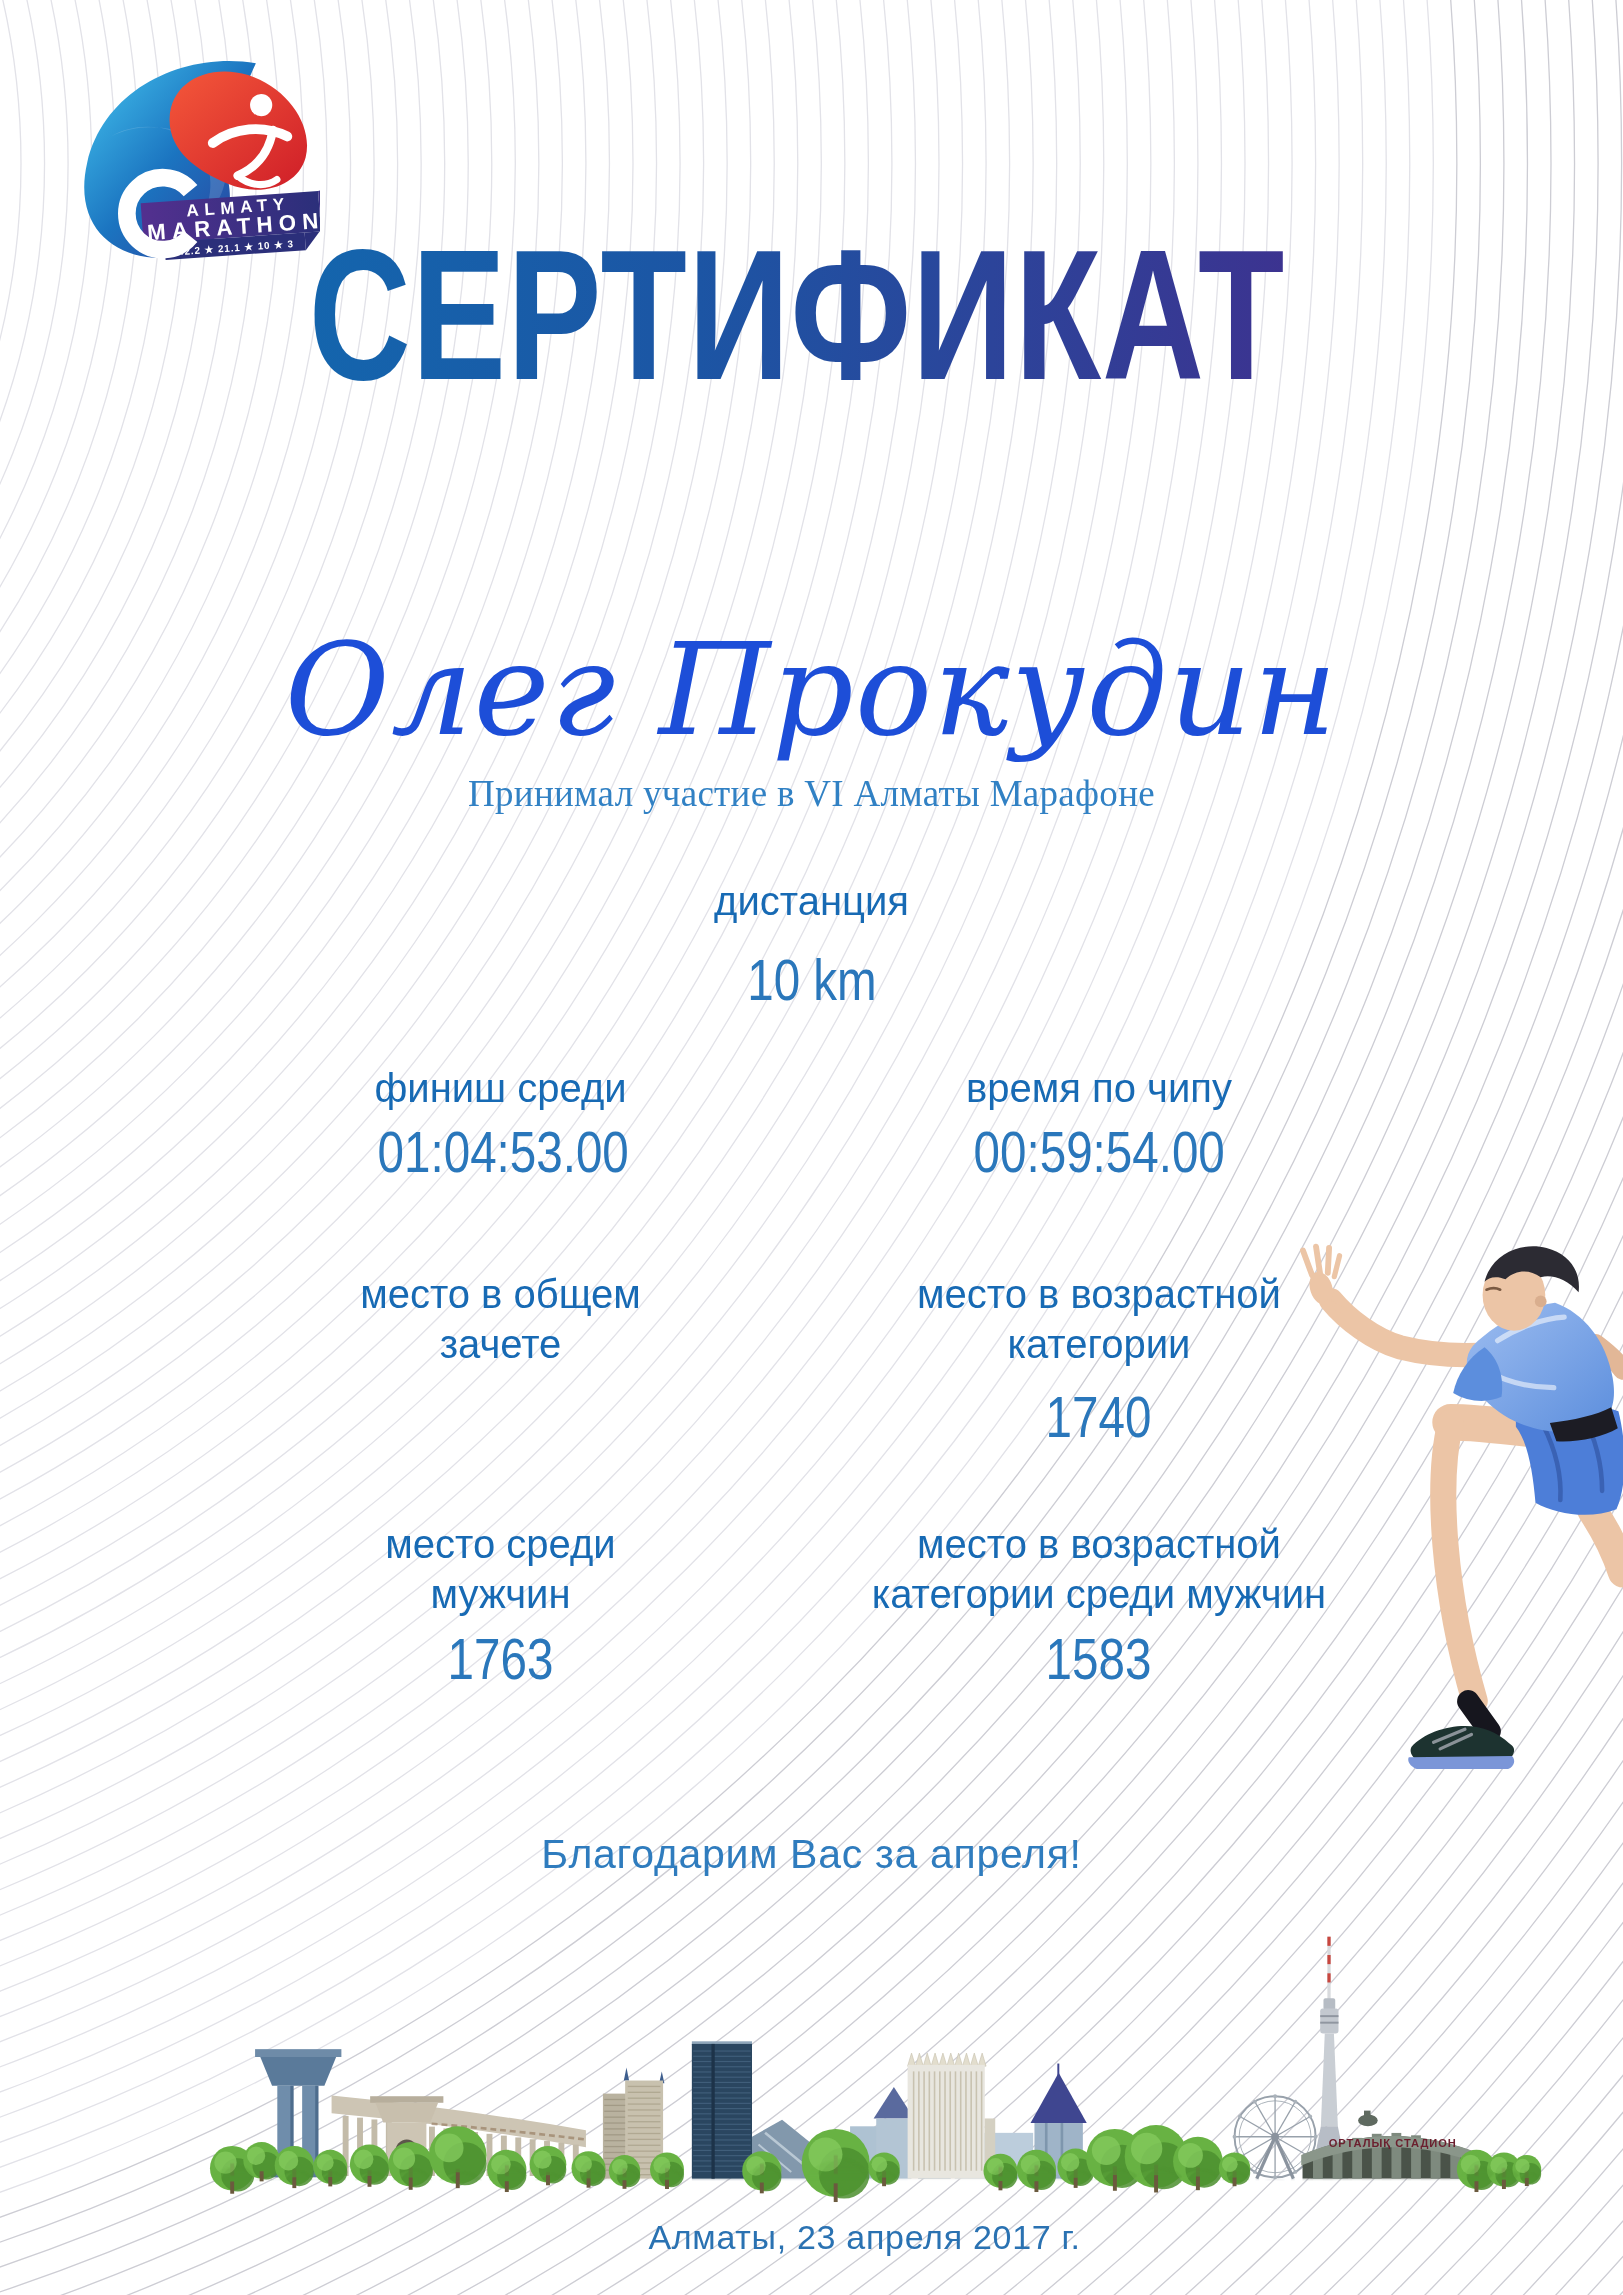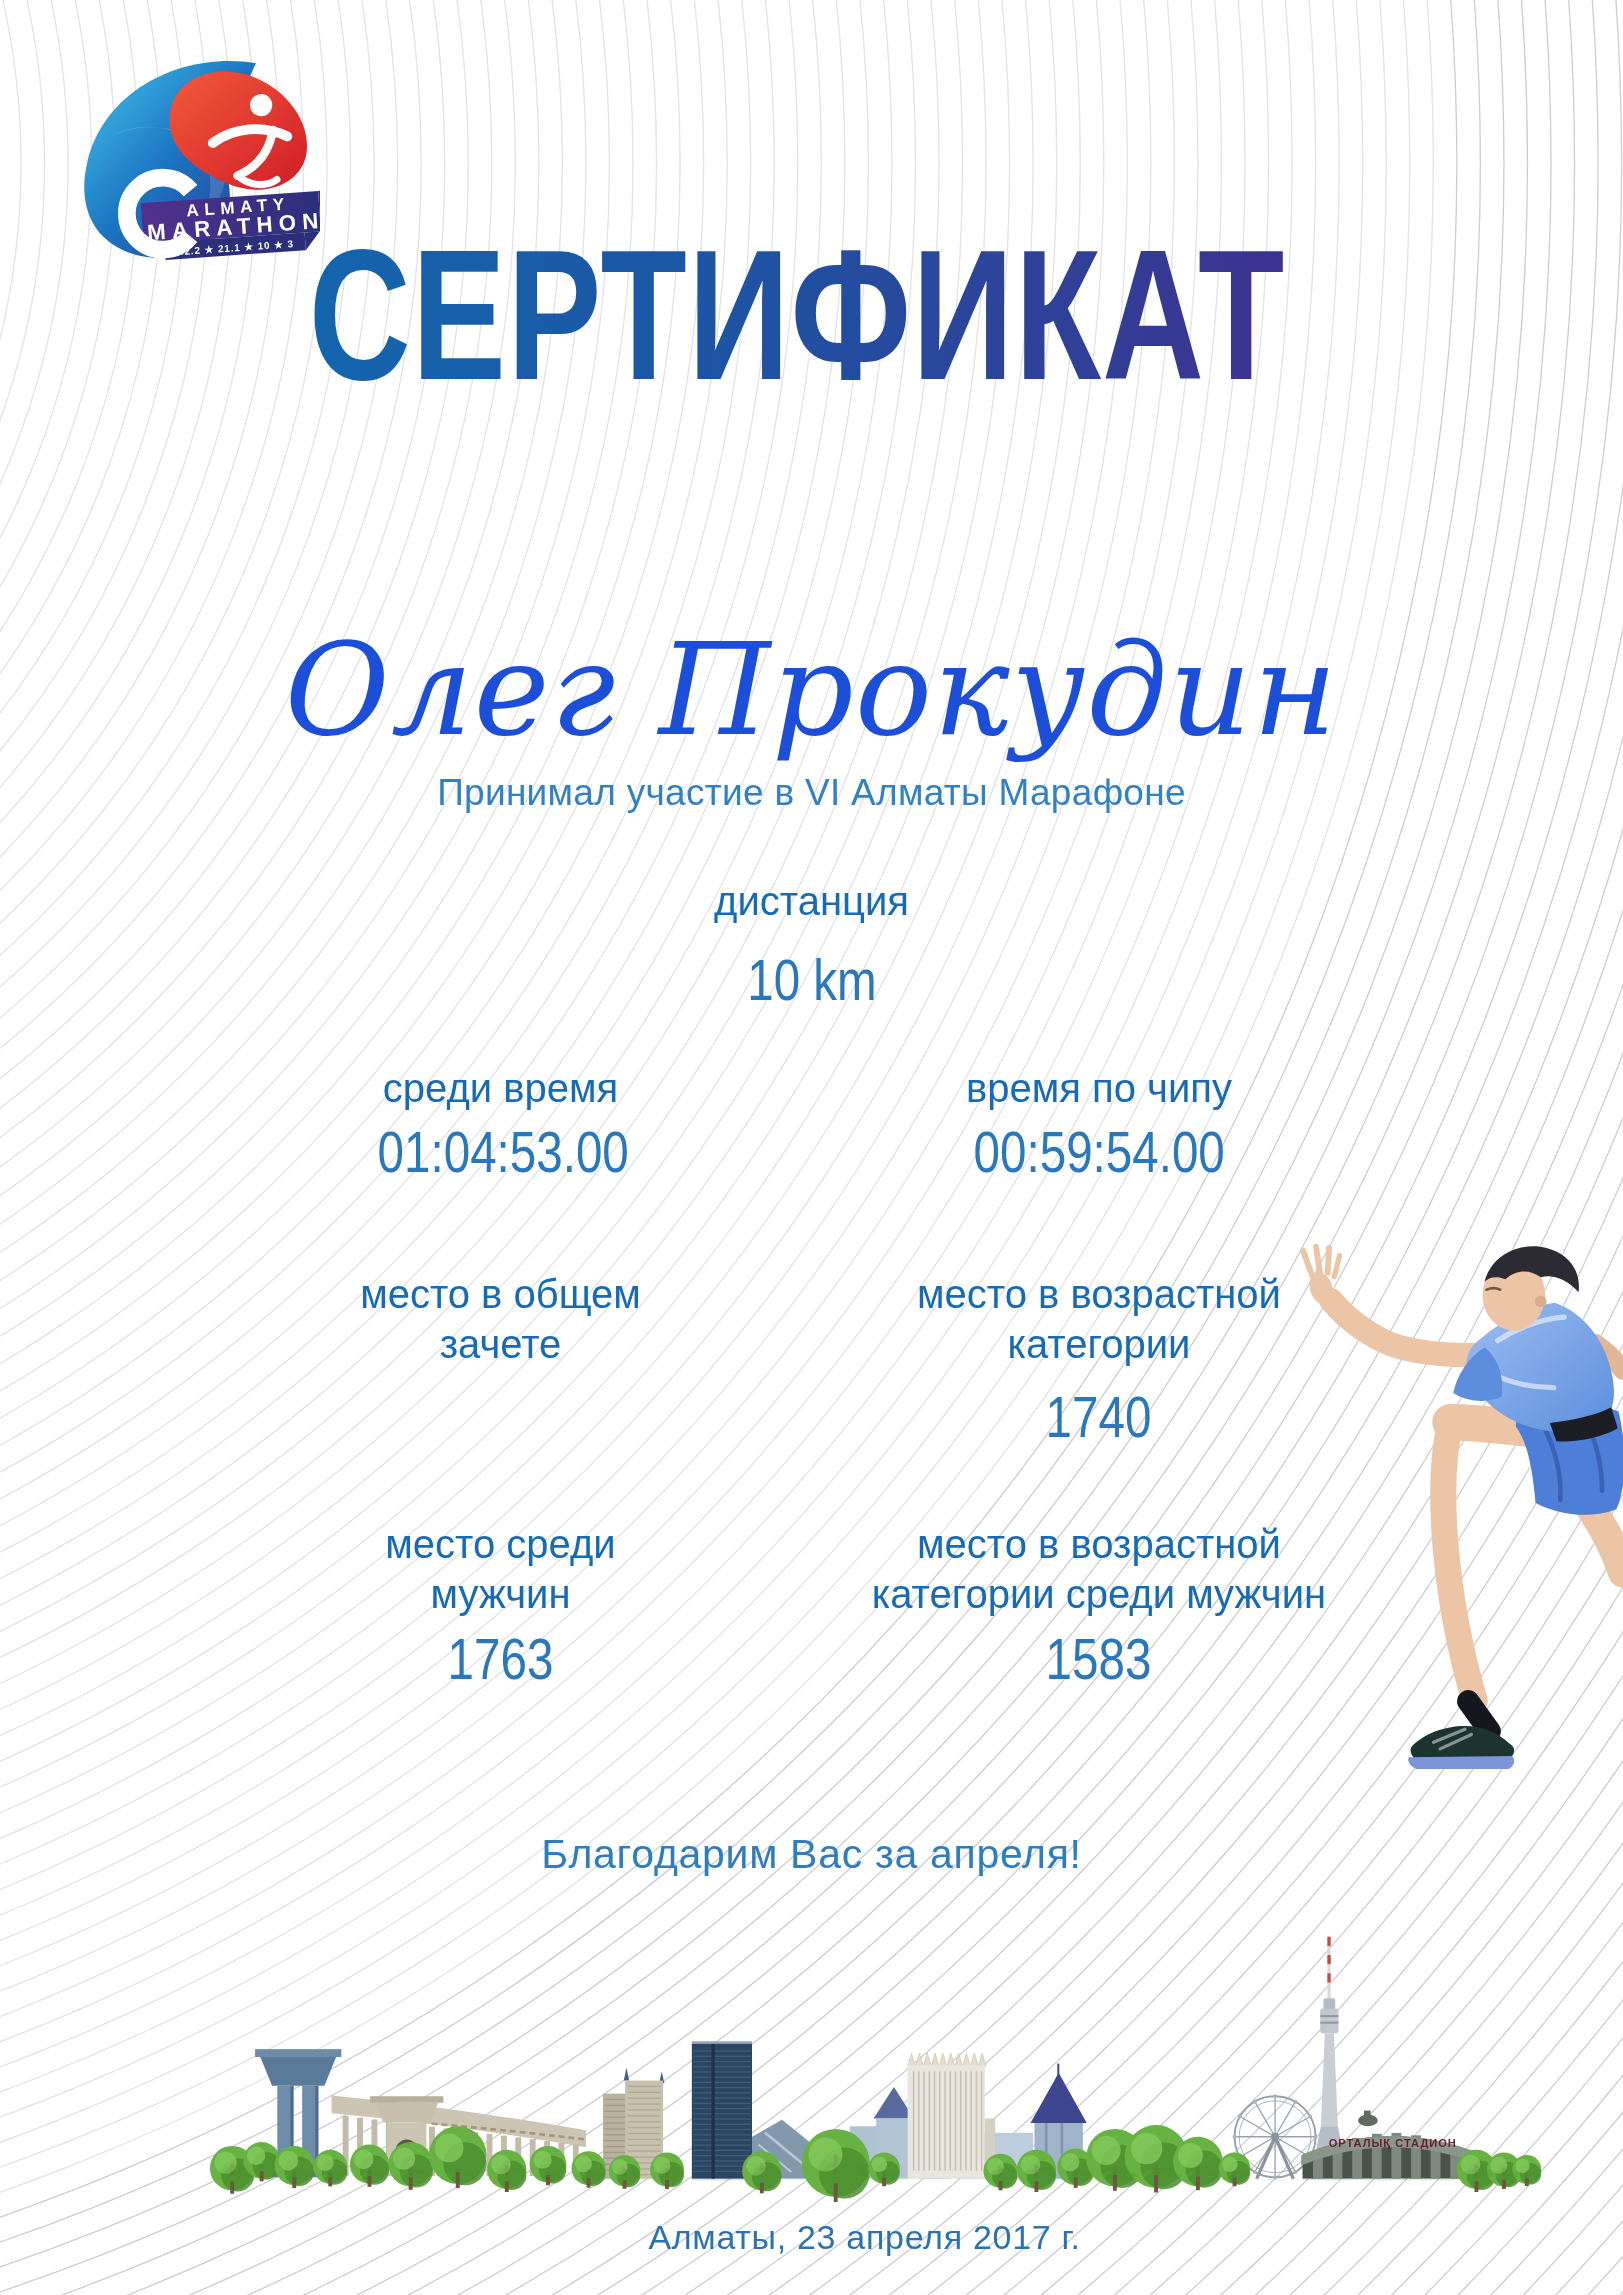--- a/index.html
+++ b/index.html
@@ -17,21 +17,21 @@
          background:linear-gradient(90deg,#1465ad 0%,#1c55a4 40%,#3c3390 100%);
          -webkit-background-clip:text;background-clip:text;color:transparent;}
   .subtitle-wrap{right:361px;top:387px;text-align:right;}
   .subtitle{display:inline-block;font-size:86px;line-height:86px;font-weight:700;letter-spacing:1.3px;
             transform:scaleX(.8);transform-origin:right center;
             background:linear-gradient(90deg,#32479f,#3a3191);
             -webkit-background-clip:text;background-clip:text;color:transparent;}
   .name-wrap{left:0;right:0;top:592px;text-align:center;}
   .name{font-family:"DejaVu Serif",serif;font-style:italic;font-size:128px;line-height:196px;
         color:#1d4ed8;letter-spacing:1.3px;}
-  .participation{left:0;right:0;top:772px;text-align:center;font-size:37px;color:#3181c4;letter-spacing:0.3px;}
+  .participation{left:0;right:0;top:772px;text-align:center;font-size:37px;color:#3181c4;letter-spacing:0.3px;font-family:Liberation Serif, serif;}
   .label{font-weight:400;color:#176ab4;font-size:40px;line-height:50px;}
   .value{color:#2a77bb;font-size:58px;line-height:63px;}
   .value>span{display:inline-block;transform:scaleX(.82);transform-origin:center;}
   .center{left:0;right:0;text-align:center;}
   .cell{position:absolute;text-align:center;z-index:2;}
   .cl{left:350px;width:301px;}
   .cr{left:870px;width:458px;}
   .thanks{left:0;right:0;top:1831px;text-align:center;font-size:41px;color:#2f7cbe;letter-spacing:0.7px;}
   .date{left:0;right:0;top:2218px;text-align:center;font-size:34px;color:#2a72b2;transform:translateX(53px);letter-spacing:0.7px;}
 </style>
@@ -588,21 +588,21 @@
   </div>
 
   <div class="txt name-wrap">
     <span class="name">Олег Прокудин</span>
   </div>
   <div class="txt participation">Принимал участие в VI Алматы Марафоне</div>
 
   <div class="txt center label" style="top:876px;">дистанция</div>
   <div class="txt center value" style="top:948px;text-align:center;"><span>10 km</span></div>
 
-  <div class="cell cl label" style="top:1063px;">среди время</div>
+  <div class="cell cl label" style="top:1063px;">финиш среди</div>
   <div class="cell cr label" style="top:1063px;">время по чипу</div>
   <div class="cell cl value" style="top:1120px;"><span>01:04:53.00</span></div>
   <div class="cell cr value" style="top:1120px;"><span>00:59:54.00</span></div>
 
   <div class="cell cl label" style="top:1269px;">место в общем зачете</div>
   <div class="cell cr label" style="top:1269px;">место в возрастной категории</div>
   <div class="cell cr value" style="top:1385px;"><span>1740</span></div>
 
   <div class="cell cl label" style="top:1519px;">место среди мужчин</div>
   <div class="cell cr label" style="top:1519px;">место в возрастной категории среди мужчин</div>

